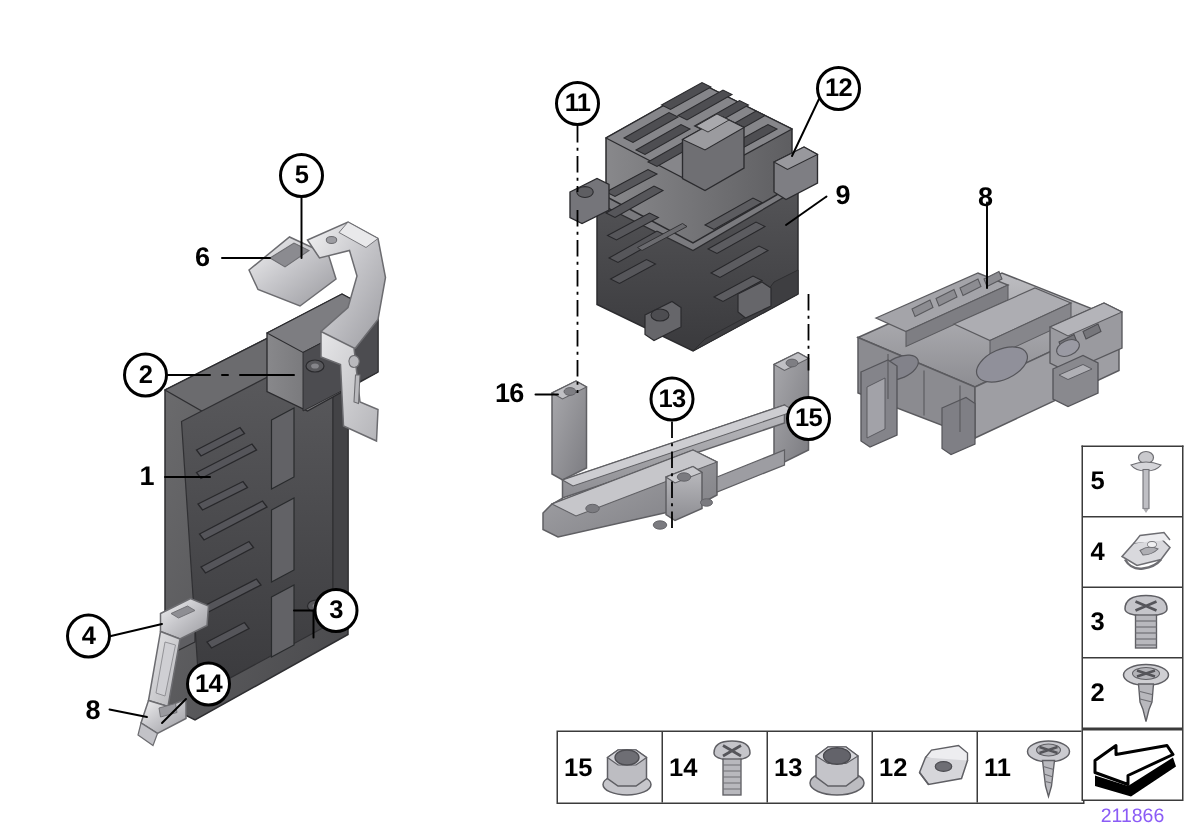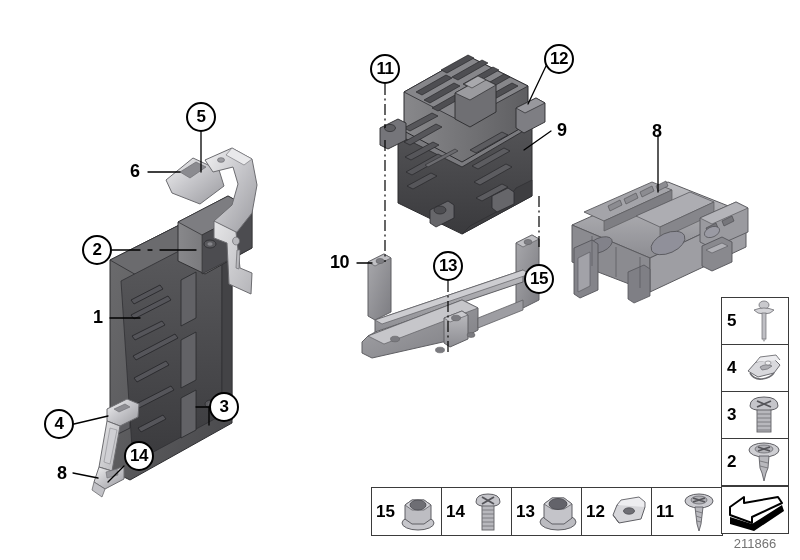--- a/index.html
+++ b/index.html
@@ -131,21 +131,21 @@
     background: #fff;
     z-index: 25;
   }
   .diagram-number {
     position: absolute;
     left: 721px;
     top: 536px;
     width: 68px;
     text-align: center;
     font-size: 13px;
-    color: #737373;
+    color: #8b5cf6;
     z-index: 25;
   }
 </style>
 </head>
 <body>
 
 <div id="page">
 
   <svg class="svg-root" viewBox="0 0 800 560">
     <defs>
@@ -442,21 +442,21 @@
   <div class="callout" style="left:433px; top:251px;">
     <span>13</span>
   </div>
   <div class="callout" style="left:524px; top:264px;">
     <span>15</span>
   </div>
 
   <div class="plainlabel" style="left:130px; top:161px;">6</div>
   <div class="plainlabel" style="left:93px; top:307px;">1</div>
   <div class="plainlabel" style="left:57px; top:463px;">8</div>
-  <div class="plainlabel" style="left:330px; top:252px;">10</div>
+  <div class="plainlabel" style="left:330px; top:252px;">16</div>
   <div class="plainlabel" style="left:557px; top:120px;">9</div>
   <div class="plainlabel" style="left:652px; top:121px;">8</div>
 
   <div class="legend-right">
 
     <div class="cell">
       <span class="num">5</span>
       <svg class="art" viewBox="0 0 40 42">
         <ellipse cx="20" cy="5" rx="5" ry="4" fill="#c9c9cd" stroke="#6d6d72" stroke-width="0.8"></ellipse>
         <path d="M10,10 Q20,6 30,10 Q27,14 20,14 Q13,14 10,10 Z" fill="#d5d5d9" stroke="#6d6d72" stroke-width="0.8"></path>

